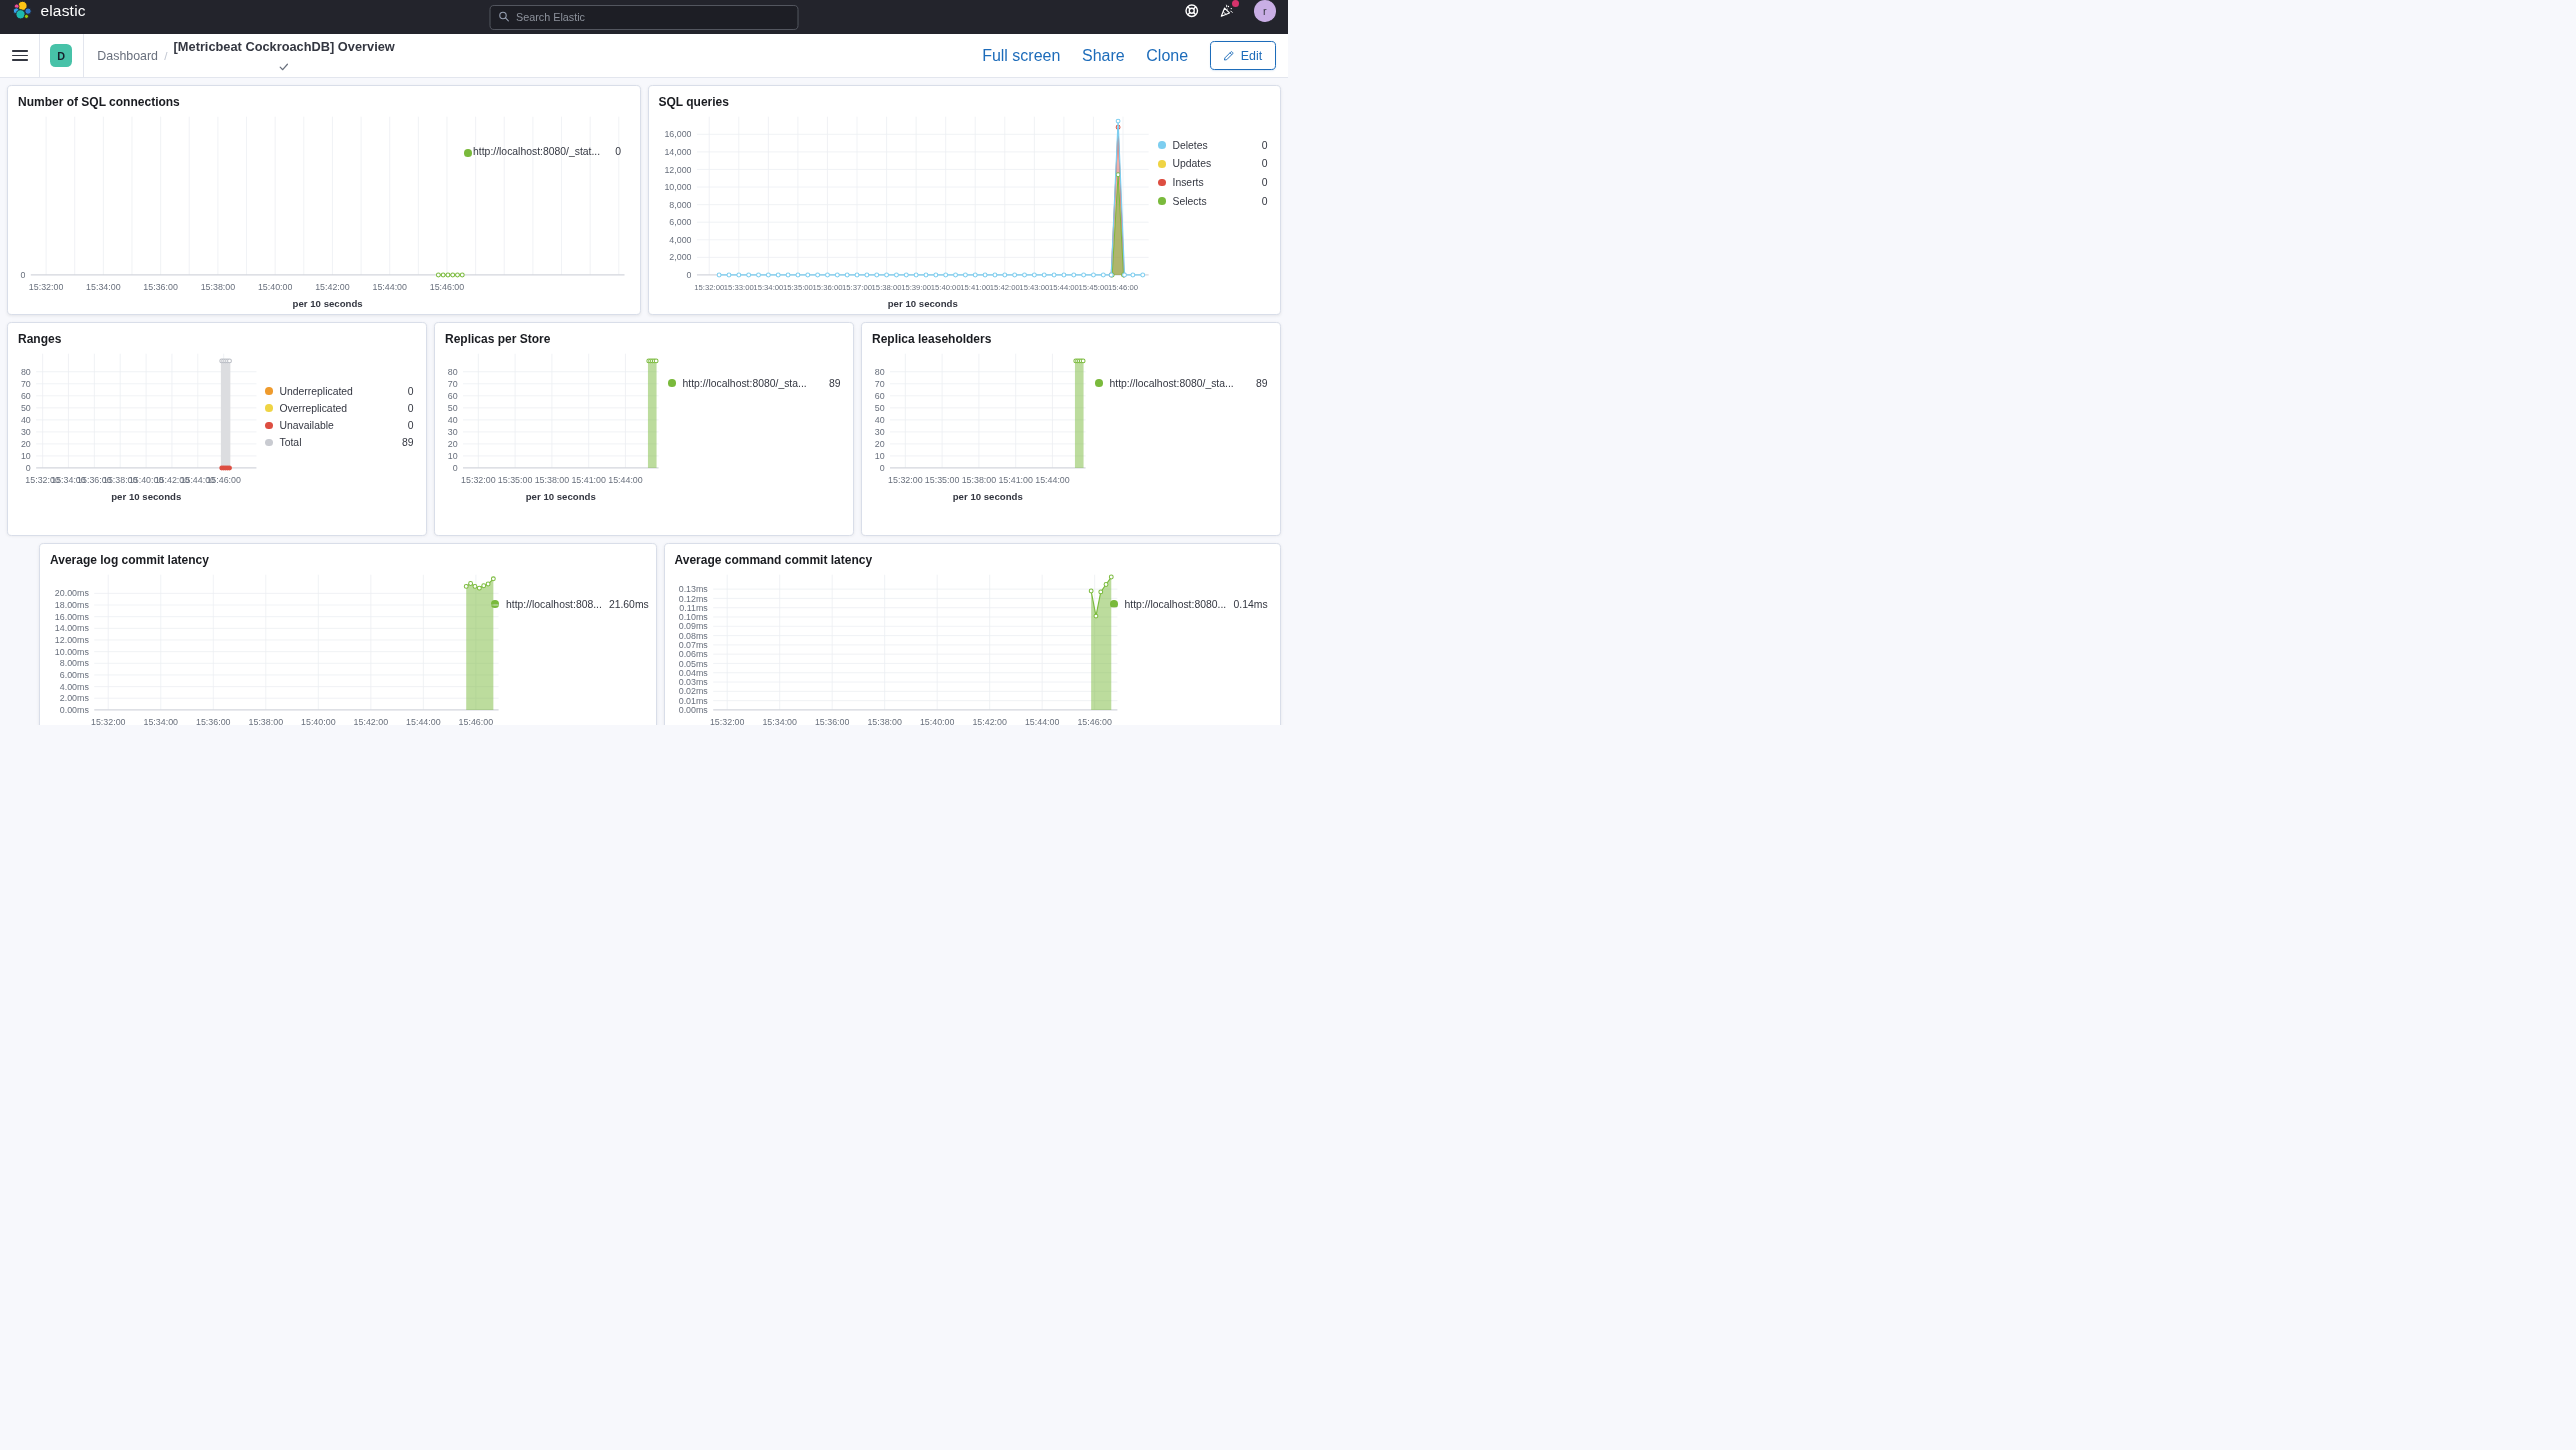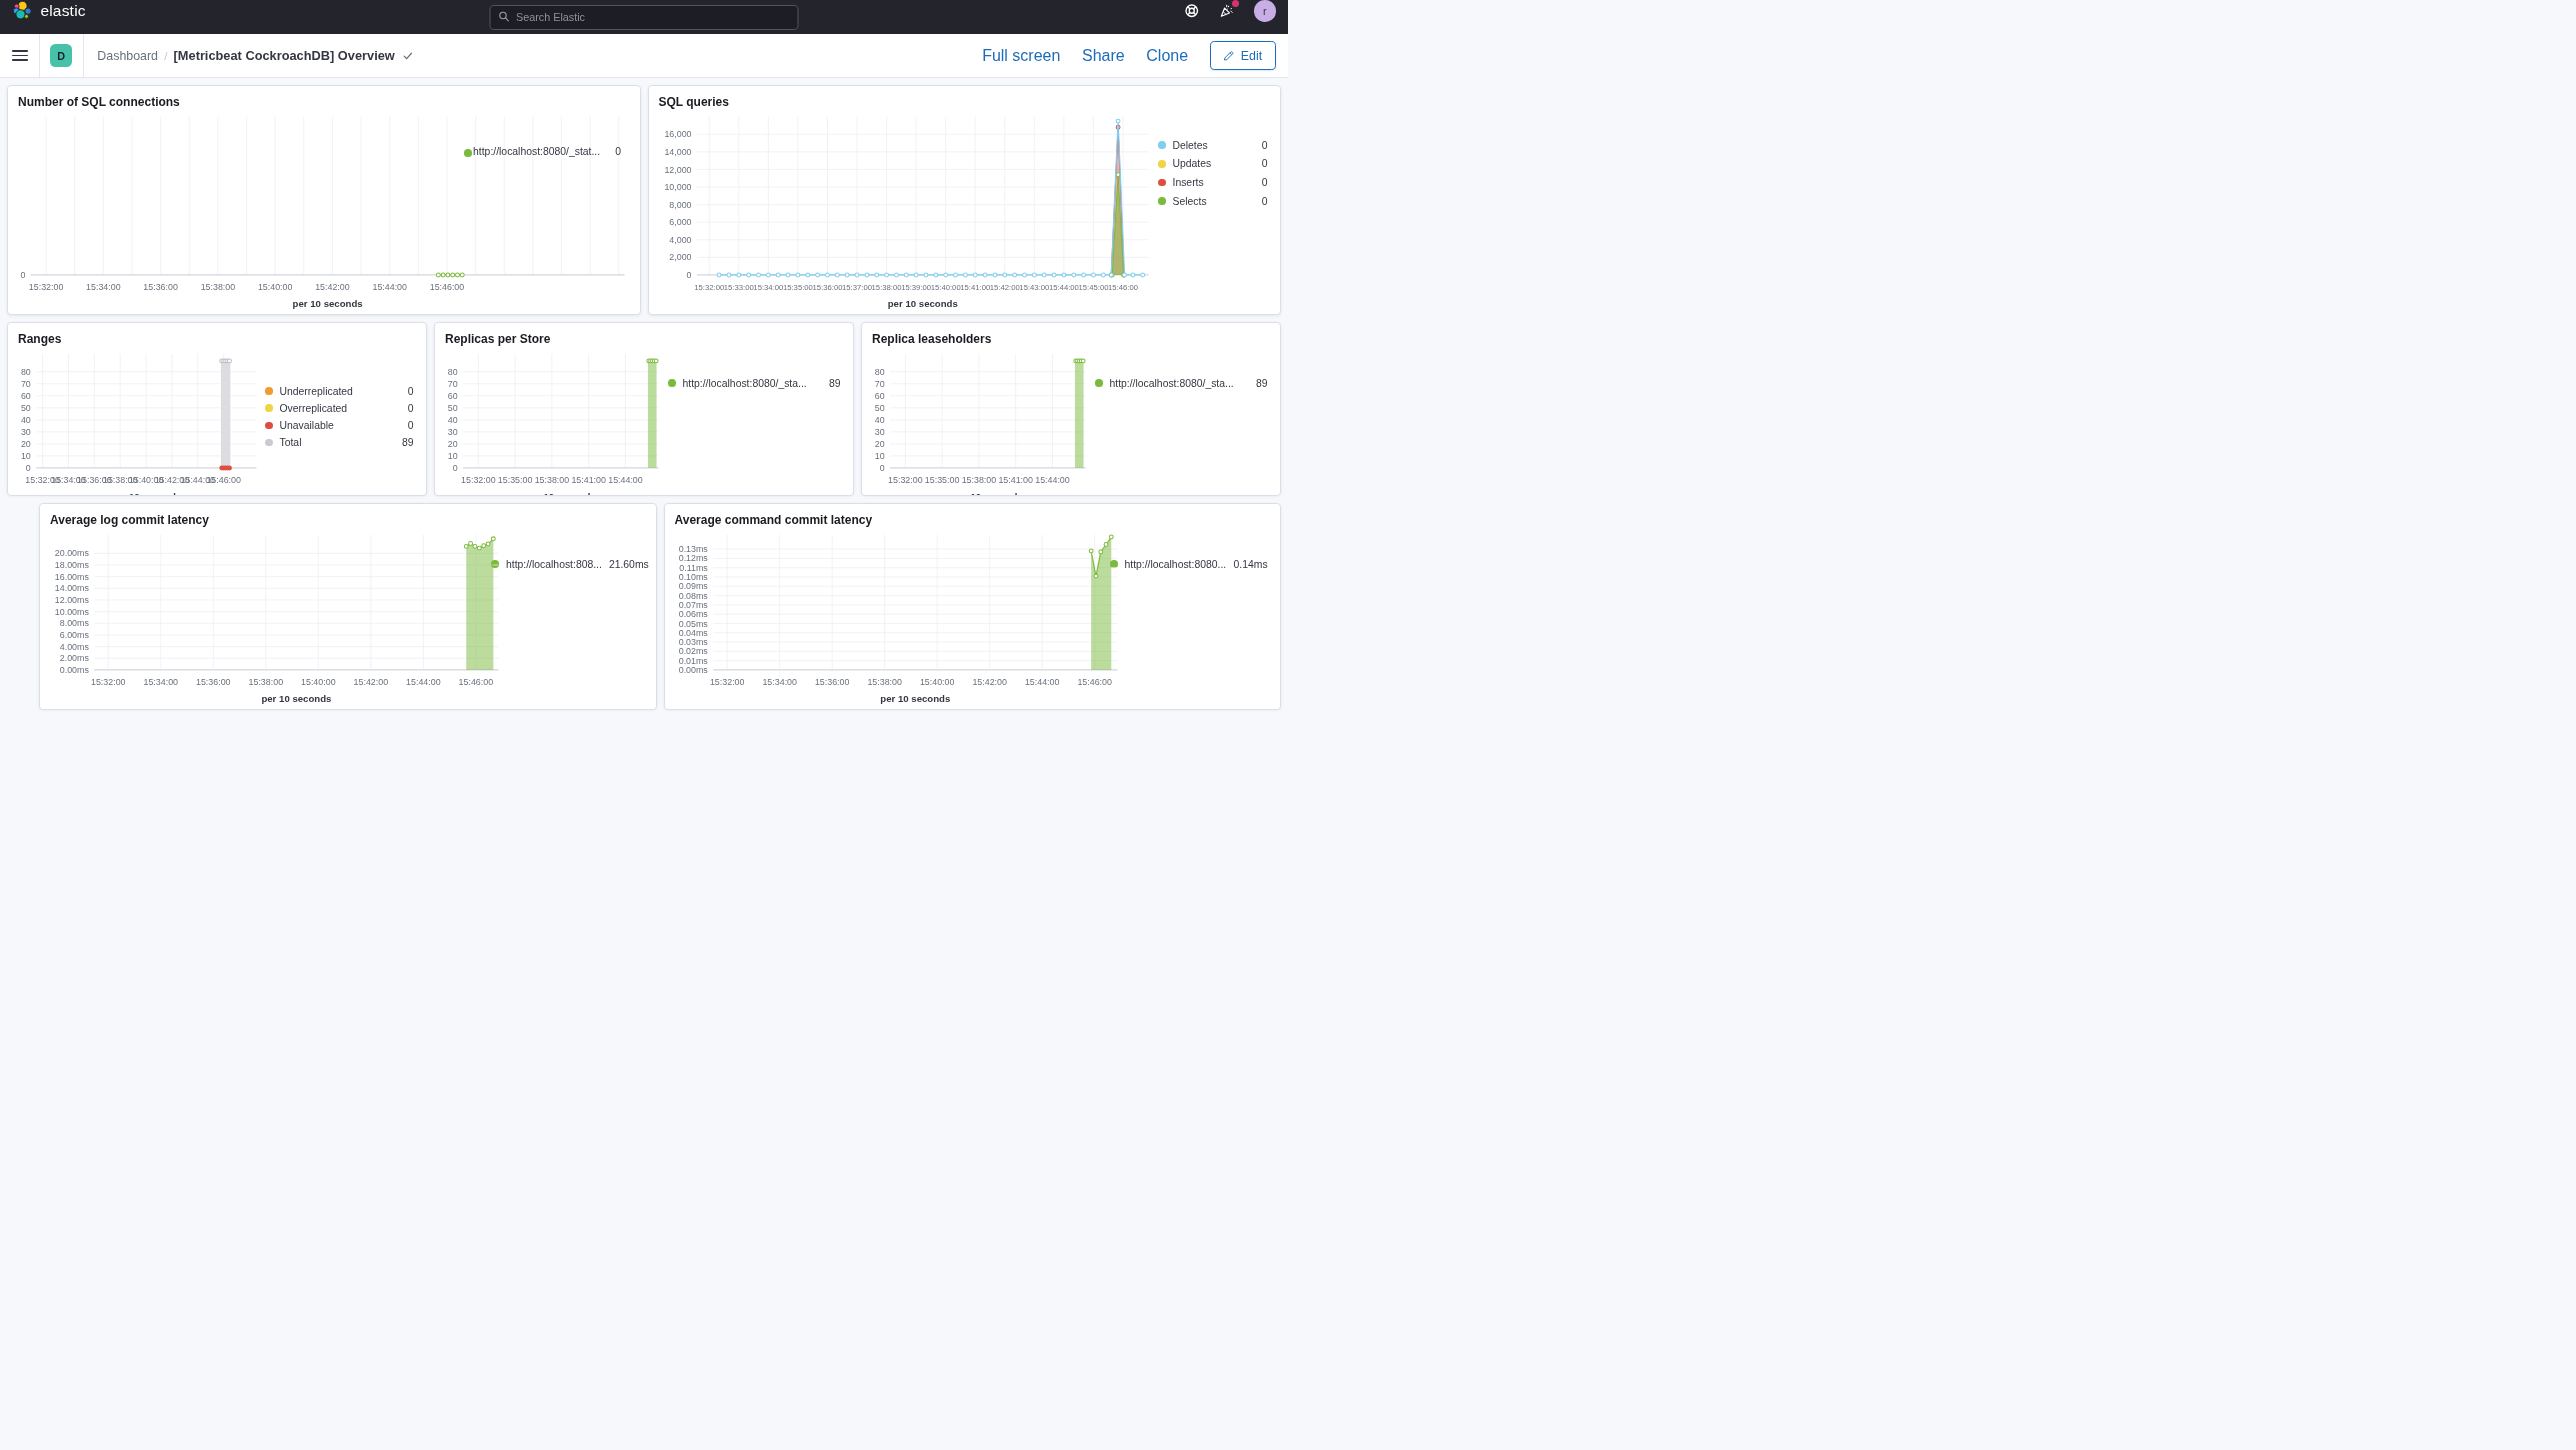--- a/index.html
+++ b/index.html
@@ -23,31 +23,31 @@
 
   
   .nav { height:44px; background:#fff; border-bottom:0.8px solid #e3e6ee; display:flex; align-items:center; padding:0 12.4px; }
   .burger { width:15.5px; height:11.6px; display:flex; flex-direction:column; justify-content:space-between; cursor:pointer; }
   .burger span { display:block; height:1.9px; background:#343741; border-radius:0.8px; }
   .vdiv { width:0.8px; height:43px; background:#e3e6ee; margin:0 10.8px; }
   .dbadge { width:21.6px; height:23px; border-radius:5.4px; background:#47c2a8; color:#16202c;
     display:flex; align-items:center; justify-content:center; font-size:10.8px; font-weight:bold; cursor:pointer; }
   .crumb { color:#69707d; font-size:12.4px; margin-left:3.1px; cursor:pointer; }
   .crumb-sep { color:#c0c6d1; font-size:11.6px; margin:0 6.2px; }
-  .dash-title { color:#343741; font-size:12.8px; font-weight:bold; cursor:pointer; display:flex; align-items:center; gap:7px; }
+  .dash-title { color:#343741; font-size:12.8px; font-weight:bold; cursor:pointer; display:flex; align-items:center; gap:7px;flex-direction:column; }
   .nav-right { margin-left:auto; display:flex; align-items:center; gap:21.6px; }
   .nav-link { color:#1d6cba; font-size:16px; cursor:pointer; }
   .edit-btn { display:flex; align-items:center; gap:6.2px; color:#1d6cba; font-size:12.4px;
     border:0.8px solid #1d6cba; border-radius:4.6px; padding:6.2px 12.4px; background:#fff; cursor:pointer;
     box-shadow:0 0.8px 1.5px rgba(29,108,186,.15);justify-content:flex-end; }
 
   
   .content { padding:7px; }
   .row { display:flex; gap:7px; margin-bottom:7px; }
-  .row1 { height:230px; } .row2 { height:174px;border-radius:28px; } .row3 { height:207px;padding-left:32px; }
+  .row1 { height:230px; } .row2 { height:214px;border-radius:28px; } .row3 { height:207px;padding-left:32px; }
   .panel { flex:1; background:#fff; border:0.8px solid #d9dee9; border-radius:4.6px;
     box-shadow:0 0.8px 3.1px -0.8px rgba(0,0,0,.08); display:flex; flex-direction:column; position:relative; overflow:hidden; }
   .panel-title { padding:8.5px 10px 0 10px; font-size:12px; font-weight:bold; color:#1a1c21; cursor:pointer; }
   .panel-body { flex:1; display:flex; padding:0 6.2px 3.1px 4.6px; min-height:0; }
   .chart-wrap { flex:1; position:relative; min-width:0; }
   .chart-wrap svg { position:absolute; left:0; top:0; }
 
   .legend { flex:none; padding-top:32px; padding-right:6.2px; }
   .legend.l-sql { width:116px; padding-top:31px; }
   .legend.l-ranges { width:155px; padding-top:40px; }

